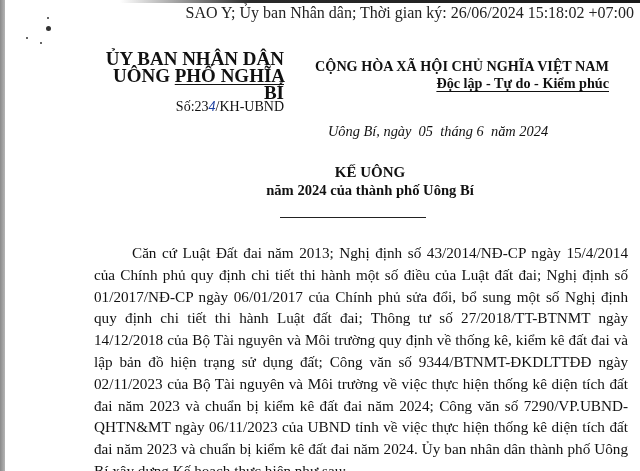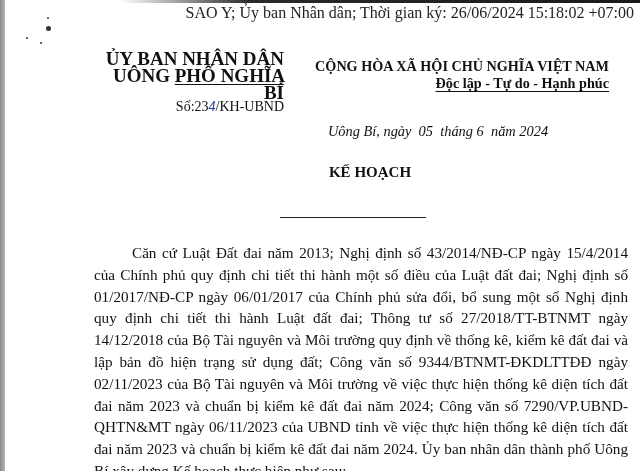--- a/index.html
+++ b/index.html
@@ -70,25 +70,26 @@
 
 <div class="hdr-left">
   <div>ỦY BAN NHÂN DÂN</div>
   <div><span>UÔNG </span><span class="underline-part">PHỐ NGHĨA</span><span> BÍ</span></div>
 </div>
 
 <div class="so-line"><span>Số:23</span><span class="so-hand">4</span><span>/KH-UBND</span></div>
 
 <div class="hdr-right">
   <div>CỘNG HÒA XÃ HỘI CHỦ NGHĨA VIỆT NAM</div>
-  <div><span class="motto">Độc lập - Tự do - Hạnh phúc</span></div>
+  <div><span class="motto">Độc lập - Tự do - Kiểm phúc</span></div>
 </div>
 
 <div class="date-line" style="white-space: pre;">Uông Bí, ngày  05  tháng 6  năm 2024</div>
 
 <div class="title-block">
-  <div class="title-main">KẾ HOẠCH</div>
+  <div class="title-main">KẾ UÔNG</div>
+  <div>năm 2024 của thành phố Uông Bí</div>
 </div>
 <div class="title-rule"></div>
 
 <div class="body-text">
   <p>Căn cứ Luật Đất đai năm 2013; Nghị định số 43/2014/NĐ-CP ngày 15/4/2014 của Chính phủ quy định chi tiết thi hành một số điều của Luật đất đai; Nghị định số 01/2017/NĐ-CP ngày 06/01/2017 của Chính phủ sửa đổi, bổ sung một số Nghị định quy định chi tiết thi hành Luật đất đai; Thông tư số 27/2018/TT-BTNMT ngày 14/12/2018 của Bộ Tài nguyên và Môi trường quy định về thống kê, kiểm kê đất đai và lập bản đồ hiện trạng sử dụng đất; Công văn số 9344/BTNMT-ĐKDLTTĐĐ ngày 02/11/2023 của Bộ Tài nguyên và Môi trường về việc thực hiện thống kê diện tích đất đai năm 2023 và chuẩn bị kiểm kê đất đai năm 2024; Công văn số 7290/VP.UBND-QHTN&amp;MT ngày 06/11/2023 của UBND tỉnh về việc thực hiện thống kê diện tích đất đai năm 2023 và chuẩn bị kiểm kê đất đai năm 2024. Ủy ban nhân dân thành phố Uông Bí xây dựng Kế hoạch thực hiện như sau:</p>
 </div>
 
 </body></html>

